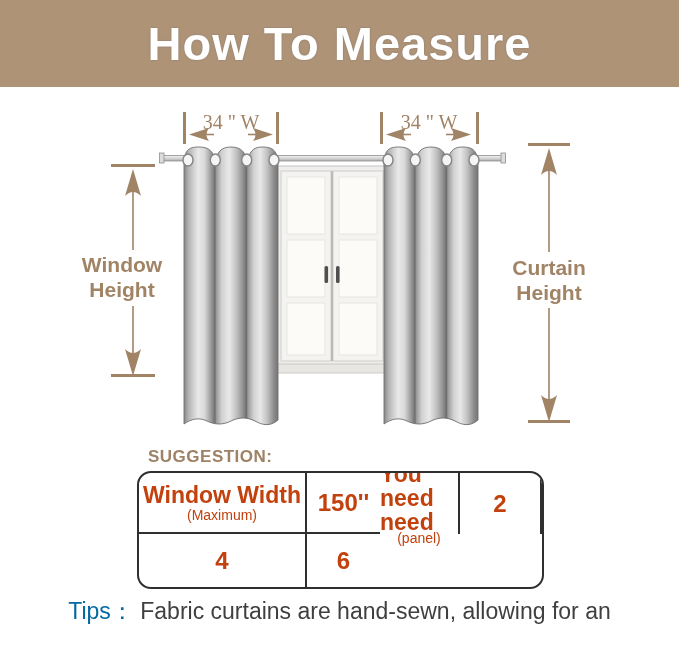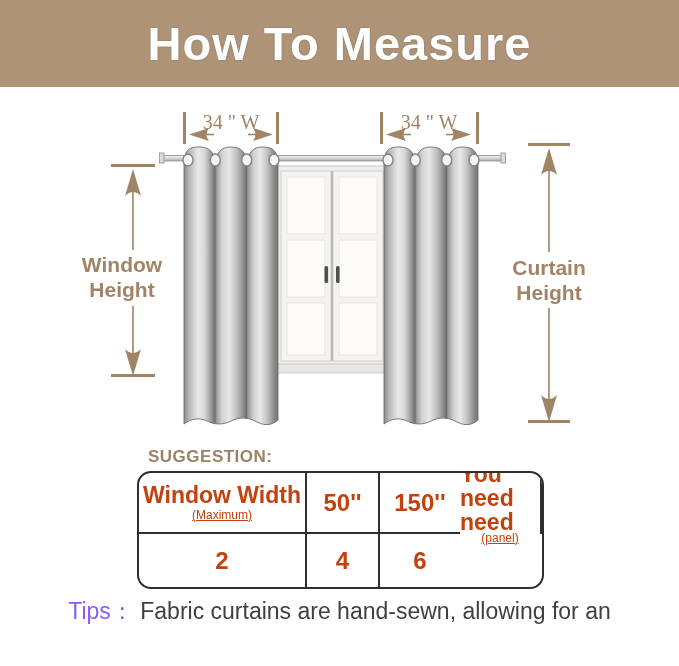--- a/index.html
+++ b/index.html
@@ -22,28 +22,28 @@
   
   .sg-table{position:absolute;left:137px;top:471px;width:403px;
             display:grid;grid-template-columns:168px 73px 80px 82px;grid-template-rows:61px 53px;
             border:2.5px solid #2f2f2f;border-radius:14px;overflow:hidden;box-sizing:content-box;
             background:#ffffff;}
   .sg-cell{display:flex;flex-direction:column;align-items:center;justify-content:center;
            border-right:2px solid #2f2f2f;color:#c2410c;}
   .sg-cell.last{border-right:none;text-align:right;}
   .sg-row1{border-bottom:2px solid #2f2f2f;}
   .sg-label-main{font-size:23px;font-weight:bold;line-height:24px;}
-  .sg-label-sub{font-size:12px;line-height:15px;margin-top:1px;text-decoration:underline;}
+  .sg-label-sub{font-size:14px;line-height:15px;margin-top:1px;}
   .sg-row2 .sg-label-sub{margin-top:-3px;}
   .sg-value{font-size:24px;font-weight:600;}
 
   
   .tips{position:absolute;left:0;top:596px;width:679px;text-align:center;
         font-size:23px;line-height:30px;color:#3f3f3f;}
-  .tips-label{color:#8b5cf6;text-align:right;}
+  .tips-label{color:#0369a1;text-align:right;}
 </style>
 </head>
 <body>
 
 <div class="page">
 
   <div class="header">
     <h1>How To Measure</h1>
   </div>
 
@@ -175,23 +175,20 @@
     </svg>
   </div>
 
   <div class="suggestion-heading">SUGGESTION:</div>
 
   <div class="sg-table">
     <div class="sg-cell sg-row1">
       <span class="sg-label-main">Window Width</span>
       <span class="sg-label-sub">(Maximum)</span>
     </div>
-    <div class="sg-cell sg-row1">
-      <span class="sg-value">50''</span>
-    </div>
     <div class="sg-cell sg-row1 last">
       <span class="sg-value">150''</span>
     </div>
     <div class="sg-cell sg-row2">
       <span class="sg-label-main">You need need</span>
       <span class="sg-label-sub">(panel)</span>
     </div>
     <div class="sg-cell sg-row2">
       <span class="sg-value">2</span>
     </div>

